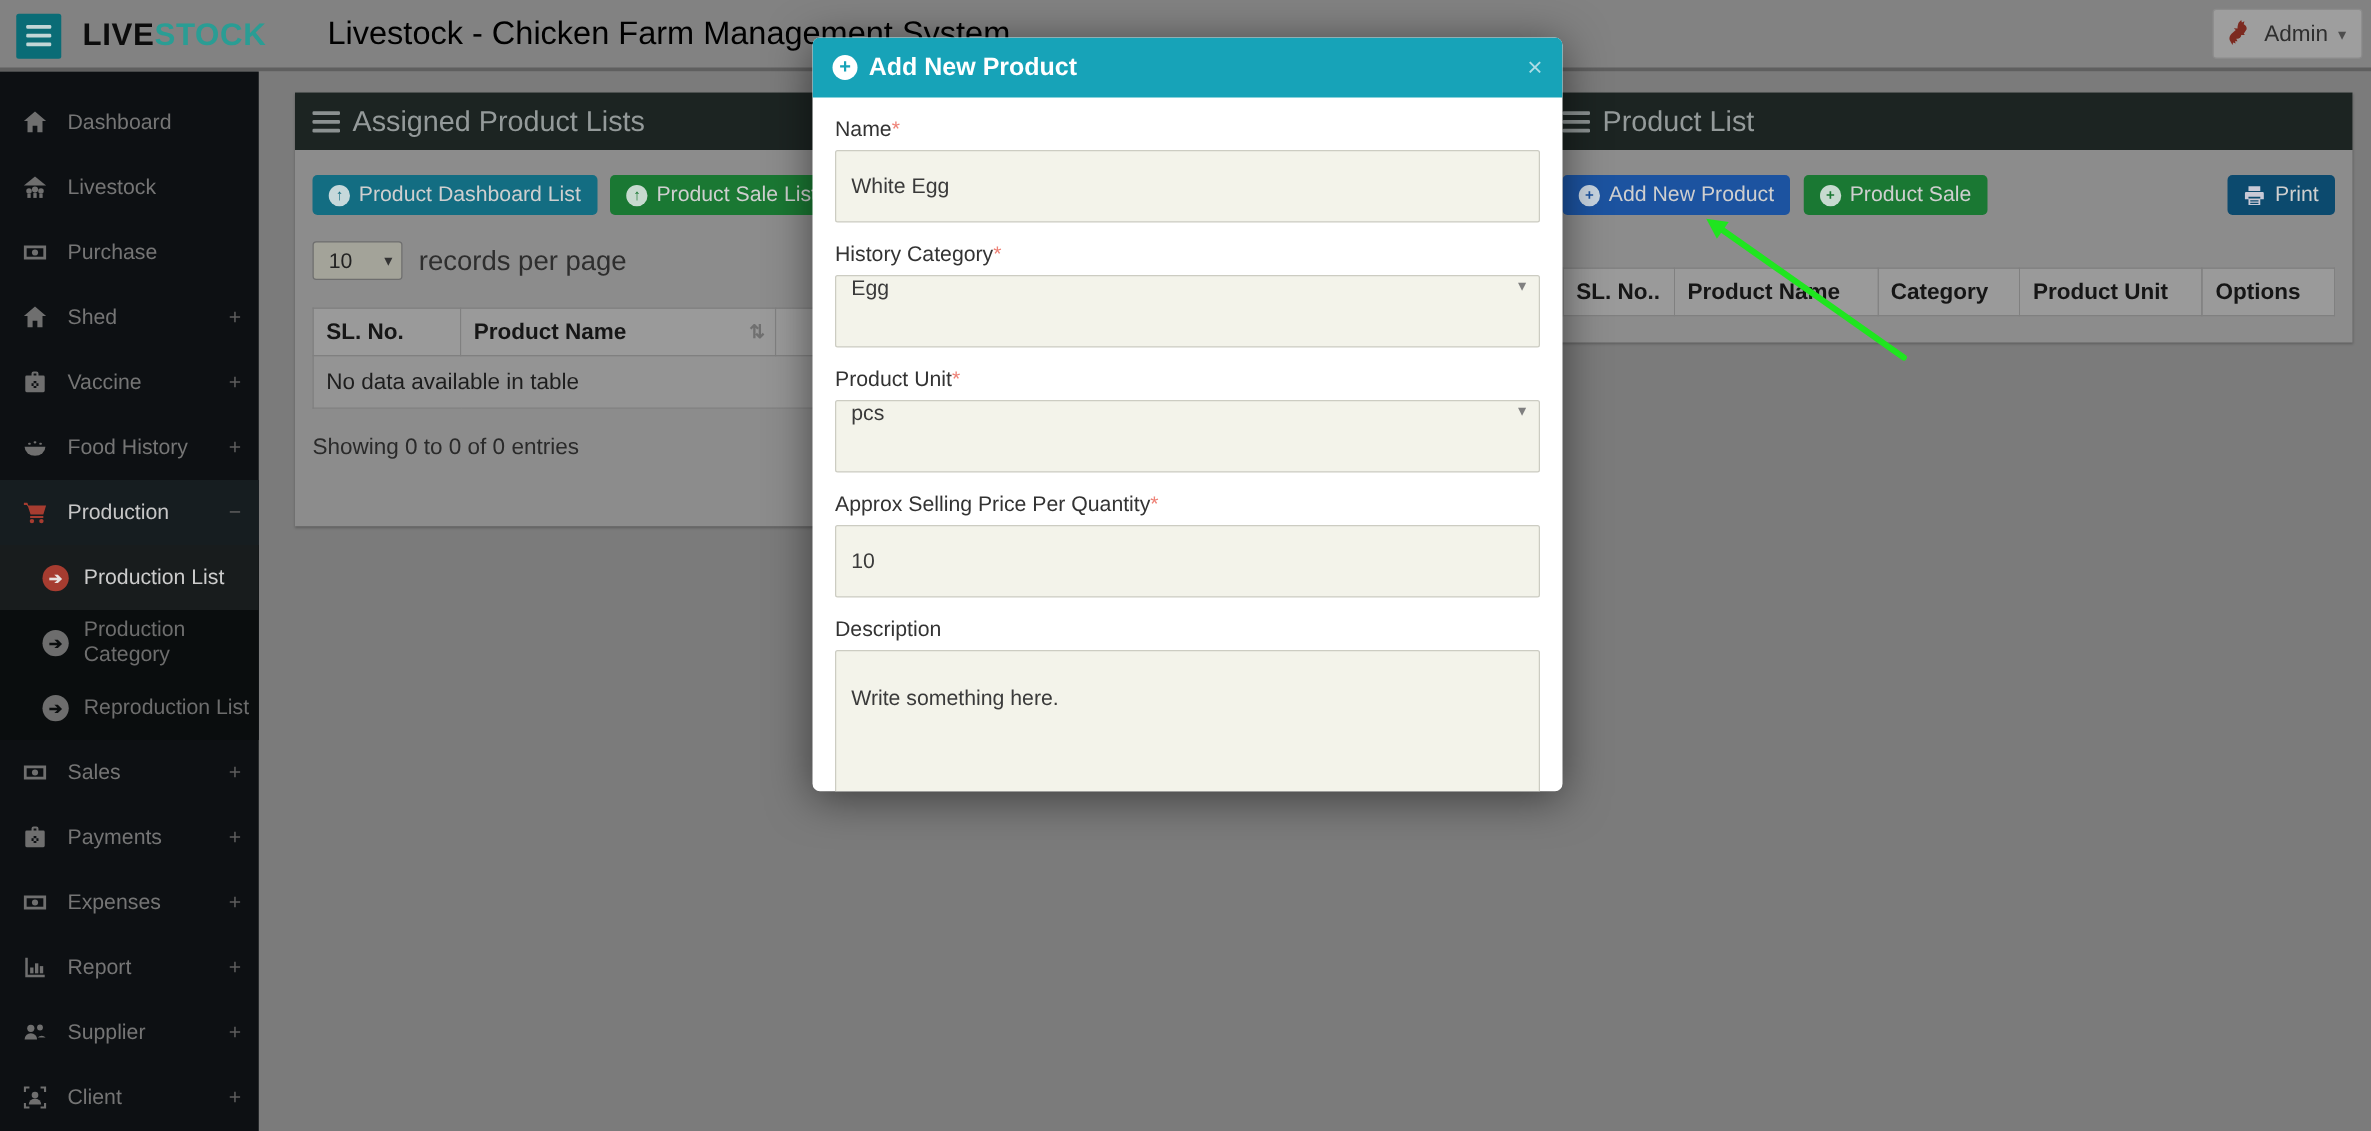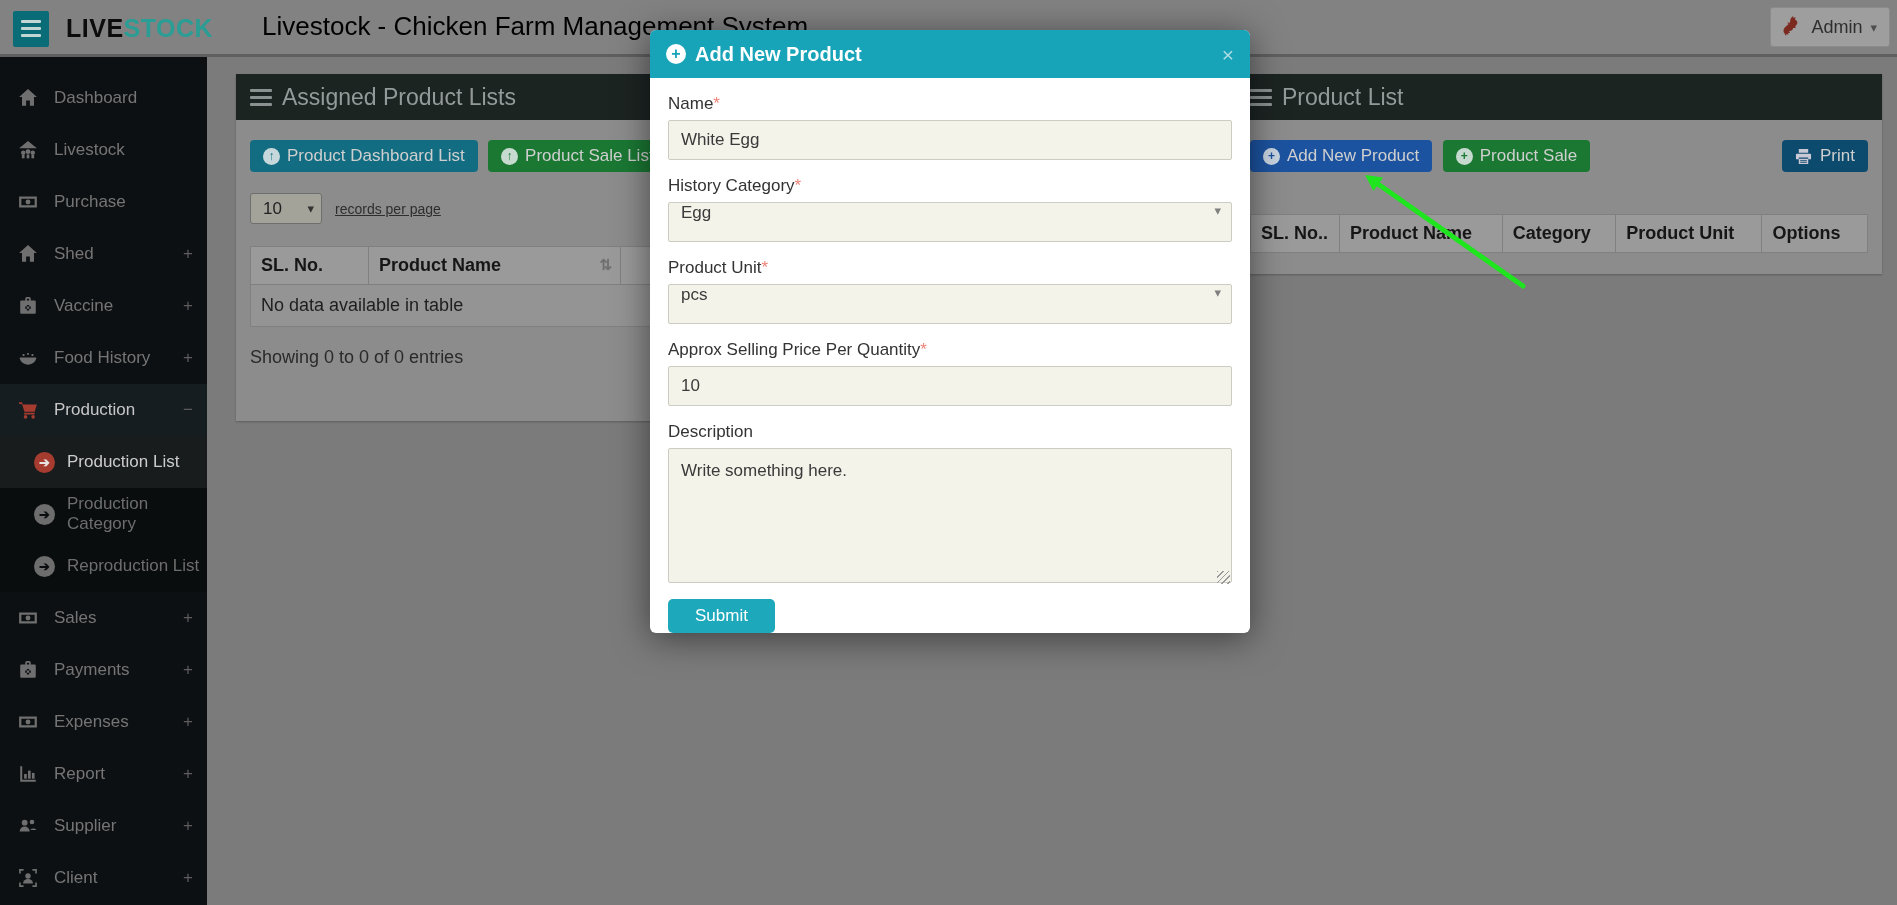--- a/index.html
+++ b/index.html
@@ -45,42 +45,42 @@
   .btn .bic { width:17px; height:17px; border-radius:50%; background:rgba(230,235,235,.85); font-size:12px; font-weight:bold; display:flex; align-items:center; justify-content:center; }
   .btn-teal   { background:#136d82; } .btn-teal .bic { color:#136d82; }
   .btn-green  { background:#1a7833; } .btn-green .bic { color:#1a7833; }
   .btn-blue   { background:#1c53a0; } .btn-blue .bic { color:#1c53a0; }
   .btn-indigo { background:#0c4a6e; position:absolute; right:14px; top:20px; gap:8px;justify-content:flex-end; }
   .btn-indigo svg { width:17px; height:17px; fill:#c9c9d6; }
 
   .records-row { margin-top:21px; display:flex; align-items:center; gap:13px; }
   .records-select { width:72px; height:31px; background:#a3a399; border:1px solid #6e6e6e; border-radius:3px; position:relative; font-size:17px; color:#222; display:flex; align-items:center; padding-left:12px; cursor:pointer; }
   .records-select .sel-caret { position:absolute; right:7px; top:7px; font-size:13px; color:#333; }
-  .records-label { font-size:14px; color:#2e2e2e;text-decoration:underline; }
+  .records-label { font-size:22px; color:#2e2e2e; }
 
   table.dt { border-collapse:collapse; margin-top:22px; }
   table.dt th { background:#9a9a9a; border:1px solid #808080; text-align:left; font-size:18px; color:#161616; padding:8px 10px; height:37px; position:relative; }
   table.dt td { background:#949494; border:1px solid #808080; font-size:18px; color:#1e1e1e; padding:10px; }
   .sort-glyph { position:absolute; right:8px; top:9px; color:#707070; font-size:15px; }
   .showing-text { margin-top:20px; font-size:18px; color:#2a2a2a; }
 
   
   .modal { position:absolute; left:650px; top:30px; width:600px; height:603px; background:#ffffff; border-radius:6px; box-shadow:0 5px 35px rgba(0,0,0,.5); z-index:20; overflow:hidden; }
   .modal-header { height:48px; background:#17a3b8; display:flex; align-items:center; padding:0 16px; gap:9px; }
   .mh-plus { width:20px; height:20px; border-radius:50%; background:#ffffff; color:#17a3b8; font-weight:bold; font-size:16px; display:flex; align-items:center; justify-content:center; }
   .mh-title { color:#ffffff; font-size:20px; font-weight:bold; }
   .mh-close { margin-left:auto; color:#aedde5; font-size:21px; cursor:pointer; line-height:1; }
   .modal-body { padding:16px 18px; }
   .fgroup { margin-bottom:16px; }
   .flabel { font-size:17px; color:#333333; margin-bottom:6px; }
   .req { color:#ee8277; }
-  .fctrl { width:564px; height:40px; background:#f3f3ea; border:1px solid #ccccc2; border-radius:2px; font-size:17px; color:#3a3a3a; padding:0 12px; font-family:inherit; }
+  .fctrl { width:564px; height:58px; background:#f3f3ea; border:1px solid #ccccc2; border-radius:2px; font-size:17px; color:#3a3a3a; padding:0 12px; font-family:inherit; }
   .fselect { position:relative; display:flex; align-items:flex-start; cursor:pointer; }
   .fselect .sel-caret { position:absolute; right:10px; font-size:13px; color:#808080; }
-  textarea.fctrl { height:135px; padding:12px 12px; resize:none; }
+  textarea.fctrl { height:135px; padding:28px 12px; resize:none; }
   .resize-grip { position:absolute; right:20px; margin-top:-16px; width:13px; height:13px; background:repeating-linear-gradient(135deg,#999 0 1px,transparent 1px 4px); }
   .btn-submit { margin-top:12px; height:34px; padding:0 27px; background:#1ea8bc; border:none; border-radius:5px; color:#ffffff; font-size:17px; font-family:inherit; cursor:pointer; }
 
   
   .arrow-overlay { position:absolute; left:0; top:0; width:1897px; height:905px; z-index:30; pointer-events:none; }
 </style>
 </head>
 <body>
 
 <div class="navbar">

